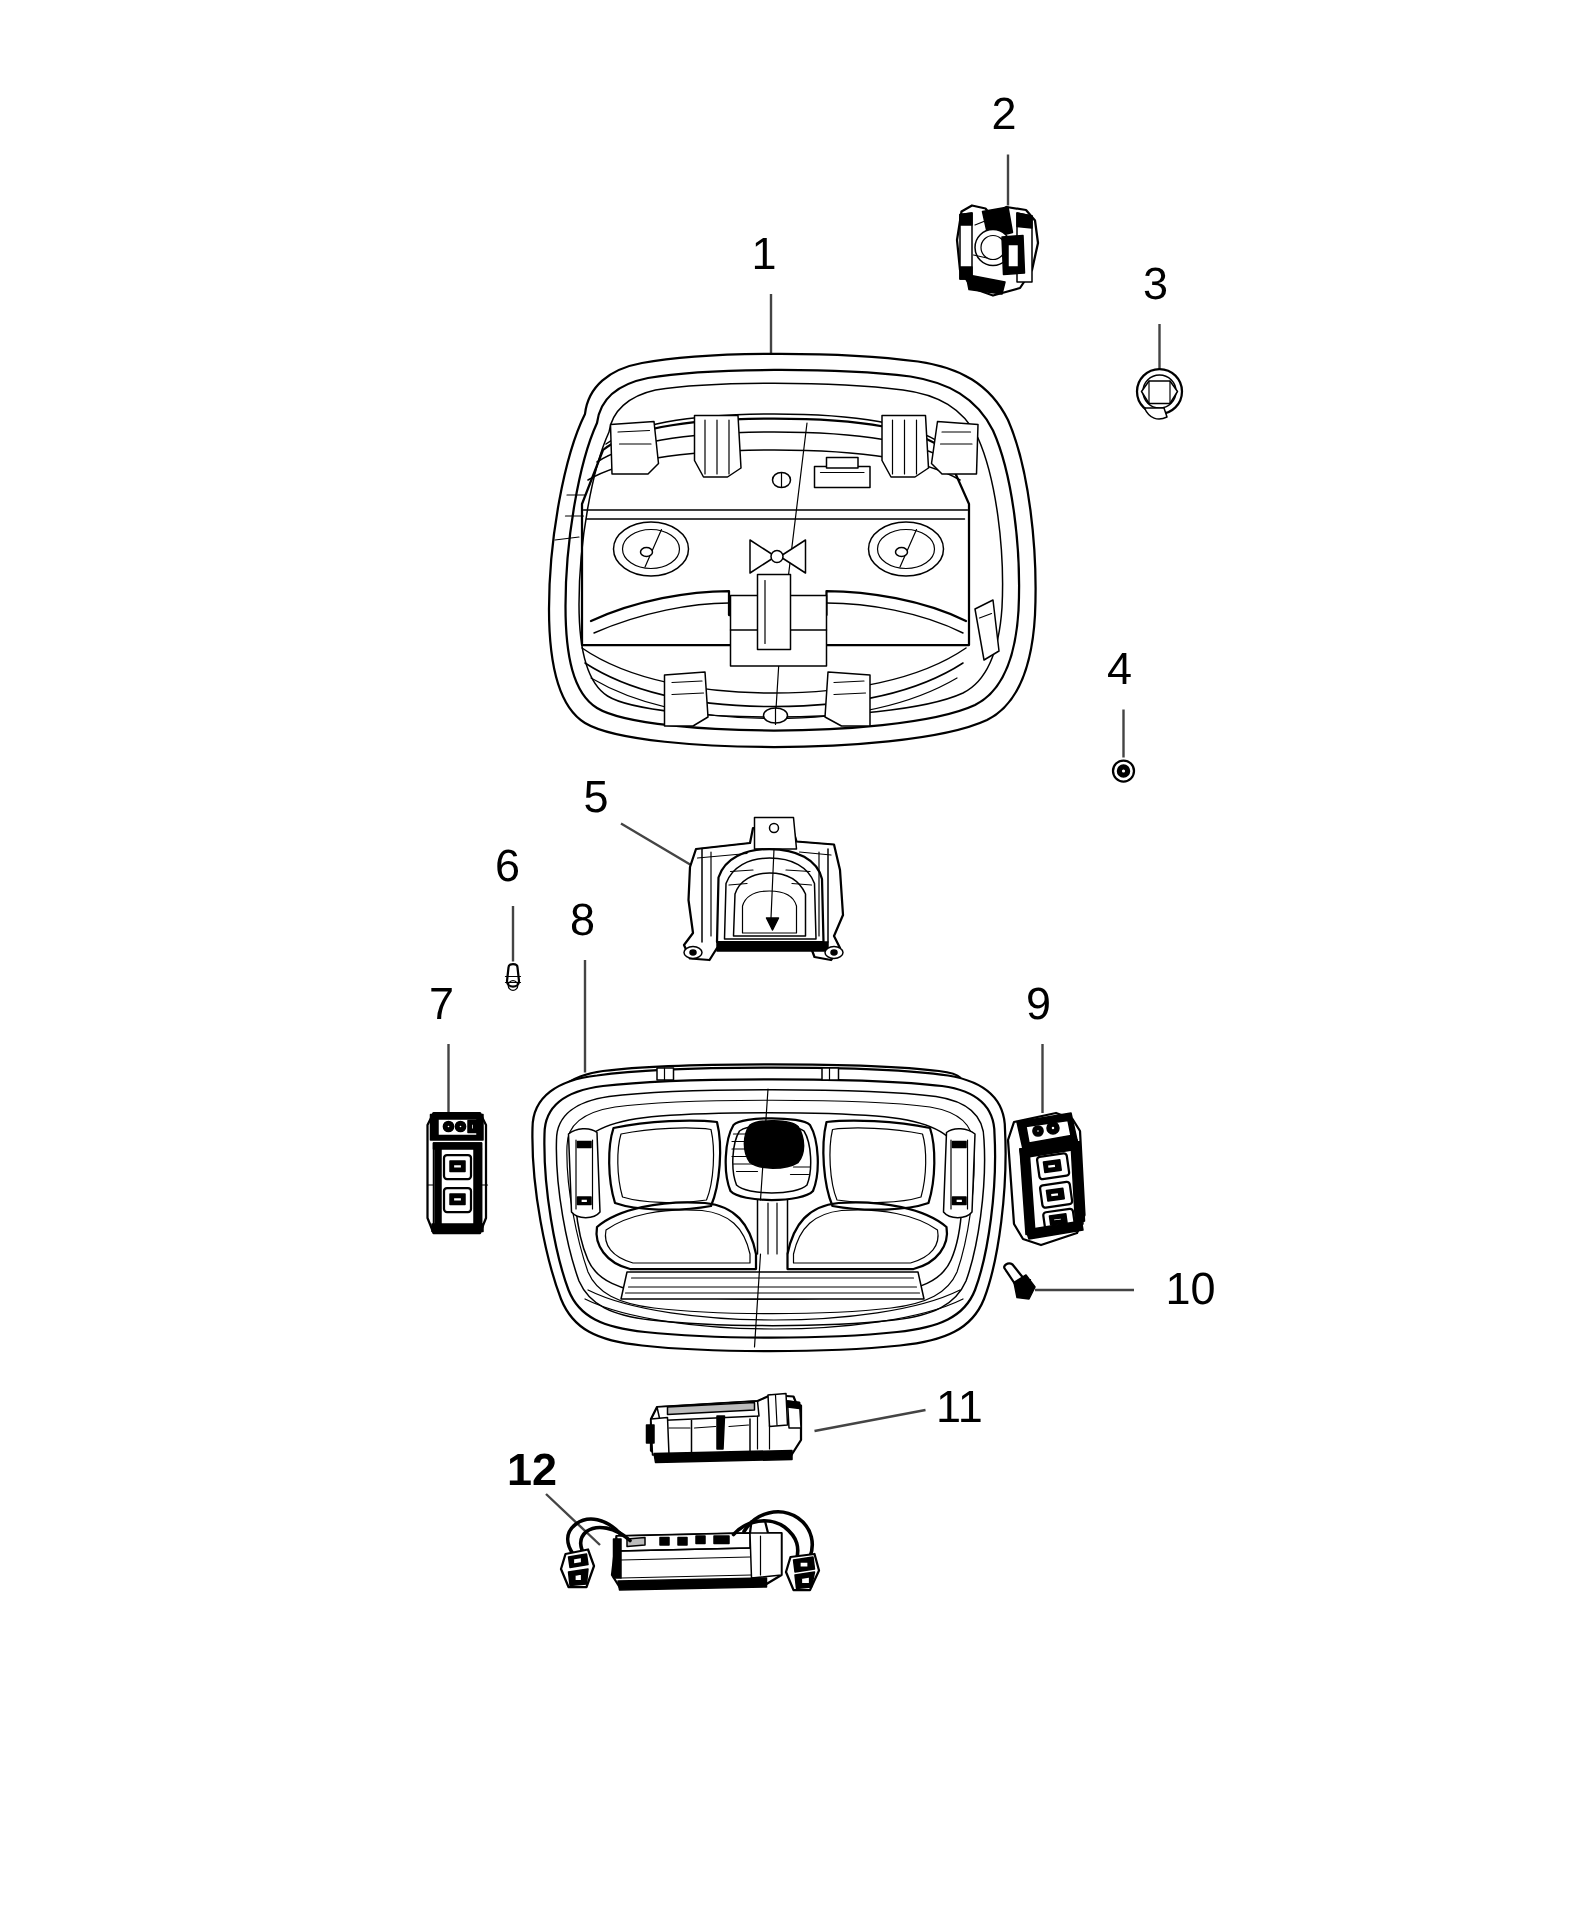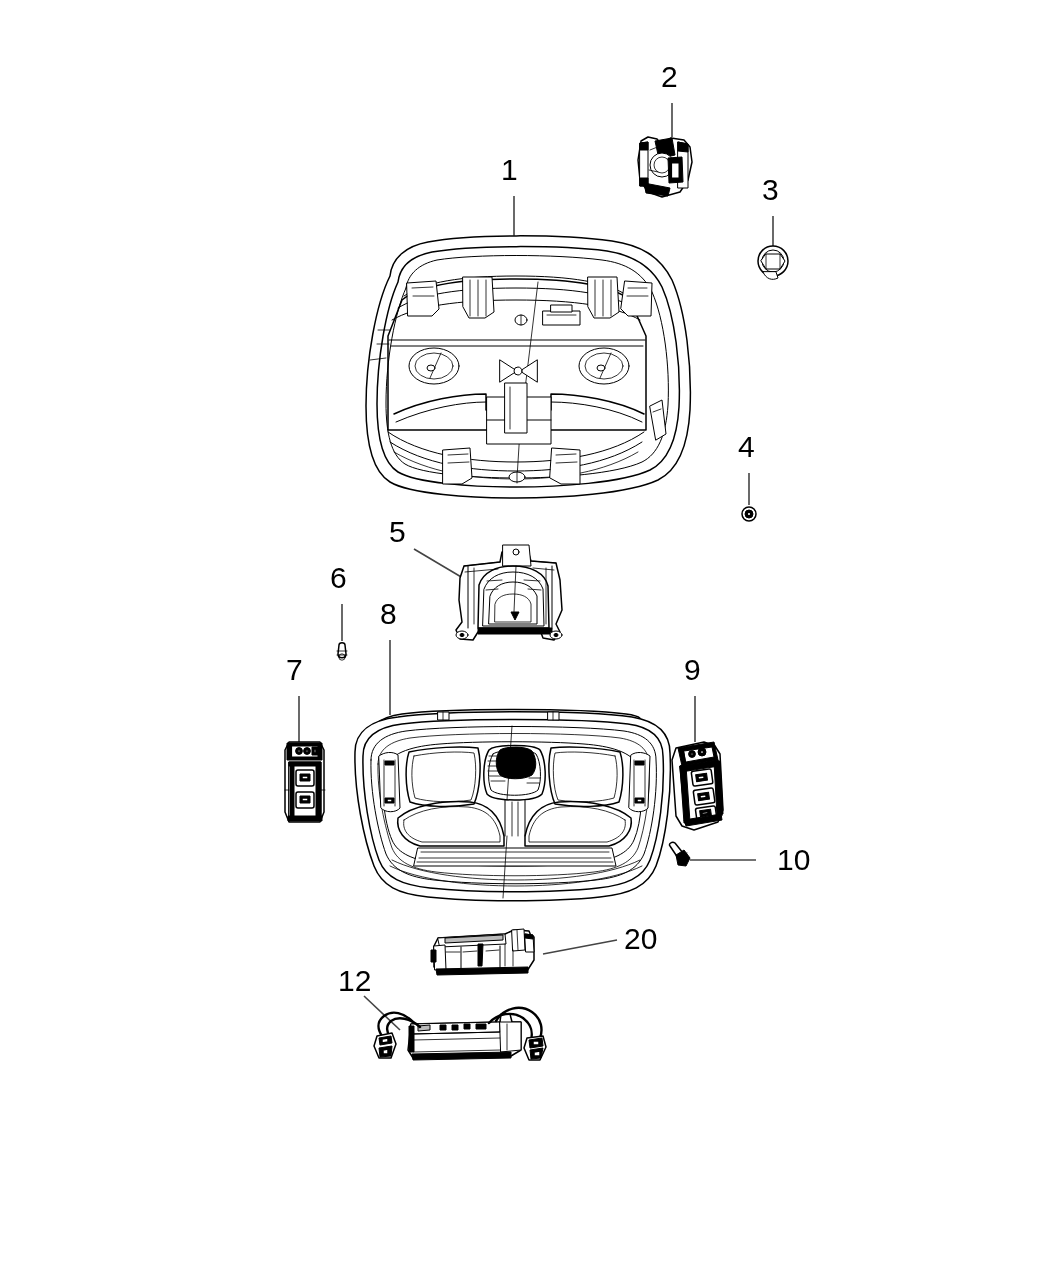--- a/index.html
+++ b/index.html
@@ -546,16 +546,16 @@
   <div class="callout-label" style="left:501px; top:155px;">1</div>
   <div class="callout-label" style="left:661px; top:62px;">2</div>
   <div class="callout-label" style="left:762px; top:175px;">3</div>
   <div class="callout-label" style="left:738px; top:432px;">4</div>
   <div class="callout-label" style="left:389px; top:517px;">5</div>
   <div class="callout-label" style="left:330px; top:563px;">6</div>
   <div class="callout-label" style="left:286px; top:655px;">7</div>
   <div class="callout-label" style="left:380px; top:599px;">8</div>
   <div class="callout-label" style="left:684px; top:655px;">9</div>
   <div class="callout-label" style="left:762px; top:845px;margin-left:15px;">10</div>
-  <div class="callout-label" style="left:624px; top:924px;">20</div>
-  <div class="callout-label" style="left:338px; top:966px;">12</div>
+  <div class="callout-label" style="left:624px; top:924px;">11</div>
+  <div class="callout-label" style="left:338px; top:966px;font-weight:bold;">12</div>
 
 </div>
 
 </body></html>

